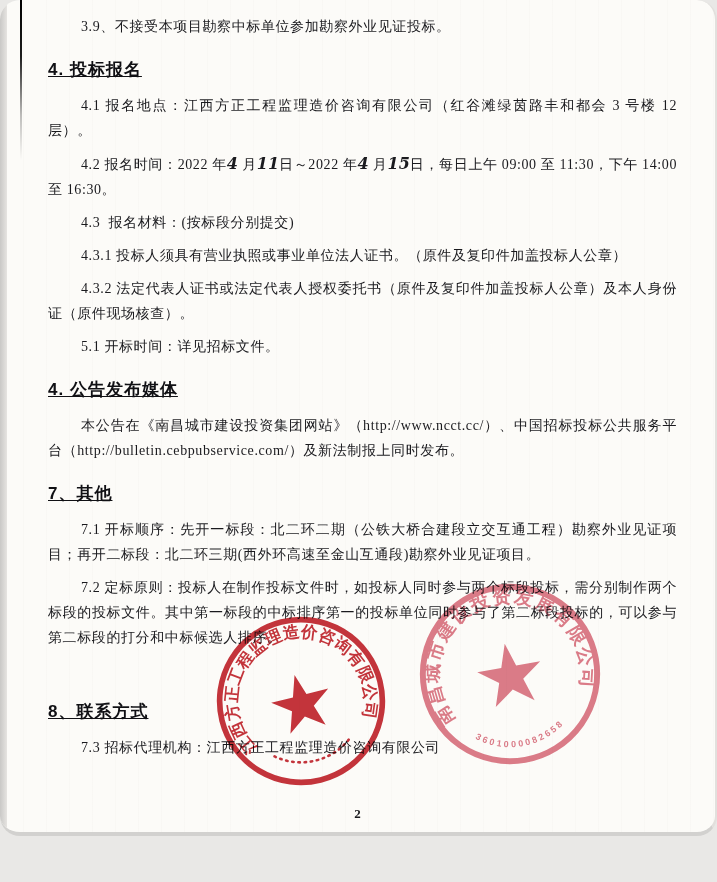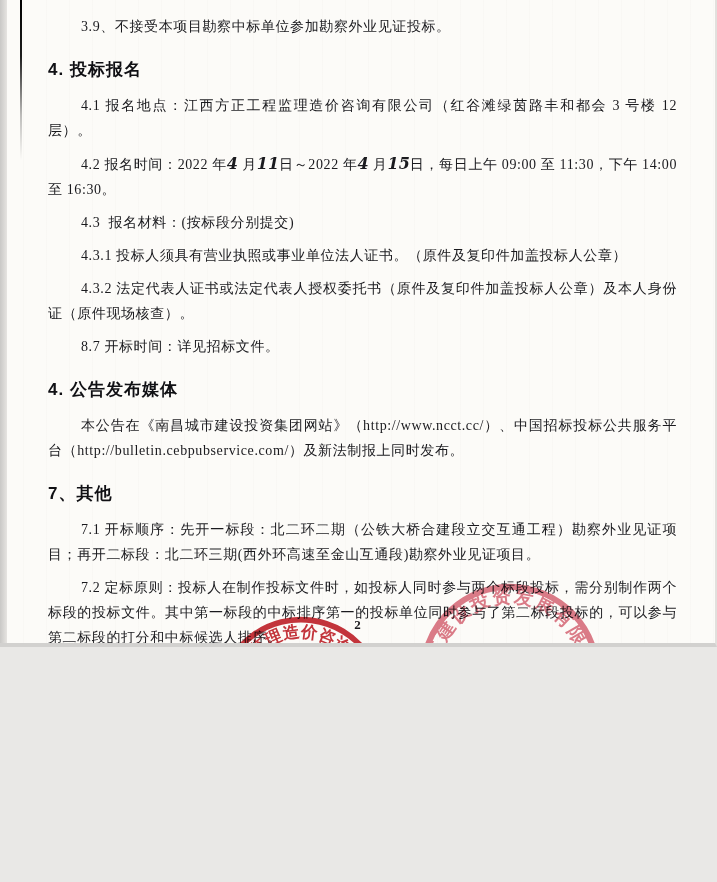--- a/index.html
+++ b/index.html
@@ -1,28 +1,29 @@
 <!DOCTYPE html>
 <html><head>
 <meta charset="utf-8">
 <style>
   html,body{margin:0;padding:0;background:#e9e8e6;}
   .page{
     position:relative;
-    width:717px;height:647px;
+    width:717px;height:836px;
     margin:0;
     background:
       repeating-linear-gradient(90deg, rgba(120,110,95,0.025) 0 1px, transparent 1px 23px),
       #fcfbf8;
     overflow:hidden;
     border-right:2px solid #e2e0dd;
     border-bottom:4px solid #d2d1cf;
     box-sizing:border-box;
     font-family:"Liberation Serif","DejaVu Serif",serif;
     color:#1a1a1e;
+    border-radius:20px;
   }
   .scan-strip{
     position:absolute;left:0;top:0;width:7px;height:100%;
     background:linear-gradient(to right,#c9c8c6,#e6e4e1);
   }
   .scan-line{
     position:absolute;left:20px;top:0;width:2px;height:160px;
     background:linear-gradient(to bottom,#000 0%,#1c1c1c 35%,rgba(70,70,70,.35) 72%,transparent 100%);
   }
   .content{
@@ -38,20 +39,21 @@
     text-align:justify;
   }
   .content p.indent{text-indent:33px;}
   h3.sec{
     font-family:"Liberation Sans","DejaVu Sans",sans-serif;
     font-size:17px;
     font-weight:bold;
     color:#101014;
     margin:19px 0 12px 0;
     letter-spacing:1px;
+    text-decoration:underline;
   }
   h3.sec8{margin-top:50px;}
   .contact p{margin:12px 0;}
   .hw{
     font-family:"DejaVu Serif",serif;
     font-style:italic;
     font-weight:600;
     font-size:16px;
     letter-spacing:0;
   }
@@ -86,21 +88,21 @@
 
     <p class="indent">3.9、不接受本项目勘察中标单位参加勘察外业见证投标。</p>
 
     <h3 class="sec">4. 投标报名</h3>
     <p class="indent">4.1 报名地点：江西方正工程监理造价咨询有限公司（红谷滩绿茵路丰和都会 3 号楼 12 层）。</p>
     <p class="indent"><span>4.2 报名时间：2022 年</span><span class="hw">4</span><span> 月</span><span class="hw">11</span><span>日～2022 年</span><span class="hw">4</span><span> 月</span><span class="hw">15</span><span>日，每日上午 09:00 至 11:30，下午 14:00 至 16:30。</span></p>
     <p class="indent">4.3&nbsp;&nbsp;报名材料：(按标段分别提交)</p>
     <p class="indent">4.3.1 投标人须具有营业执照或事业单位法人证书。（原件及复印件加盖投标人公章）</p>
     <p class="indent">4.3.2 法定代表人证书或法定代表人授权委托书（原件及复印件加盖投标人公章）及本人身份证（原件现场核查）。</p>
 
-    <p class="indent">8.7 开标时间：详见招标文件。</p>
+    <p class="indent">5.1 开标时间：详见招标文件。</p>
 
     <h3 class="sec">4. 公告发布媒体</h3>
     <p class="indent">本公告在《南昌城市建设投资集团网站》（http://www.ncct.cc/）、中国招标投标公共服务平台（http://bulletin.cebpubservice.com/）及新法制报上同时发布。</p>
 
     <h3 class="sec">7、其他</h3>
     <p class="indent">7.1 开标顺序：先开一标段：北二环二期（公铁大桥合建段立交互通工程）勘察外业见证项目；再开二标段：北二环三期(西外环高速至金山互通段)勘察外业见证项目。</p>
     <p class="indent">7.2 定标原则：投标人在制作投标文件时，如投标人同时参与两个标段投标，需分别制作两个标段的投标文件。其中第一标段的中标排序第一的投标单位同时参与了第二标段投标的，可以参与第二标段的打分和中标候选人排序。</p>
 
     <h3 class="sec sec8">8、联系方式</h3>
     <div class="contact">

